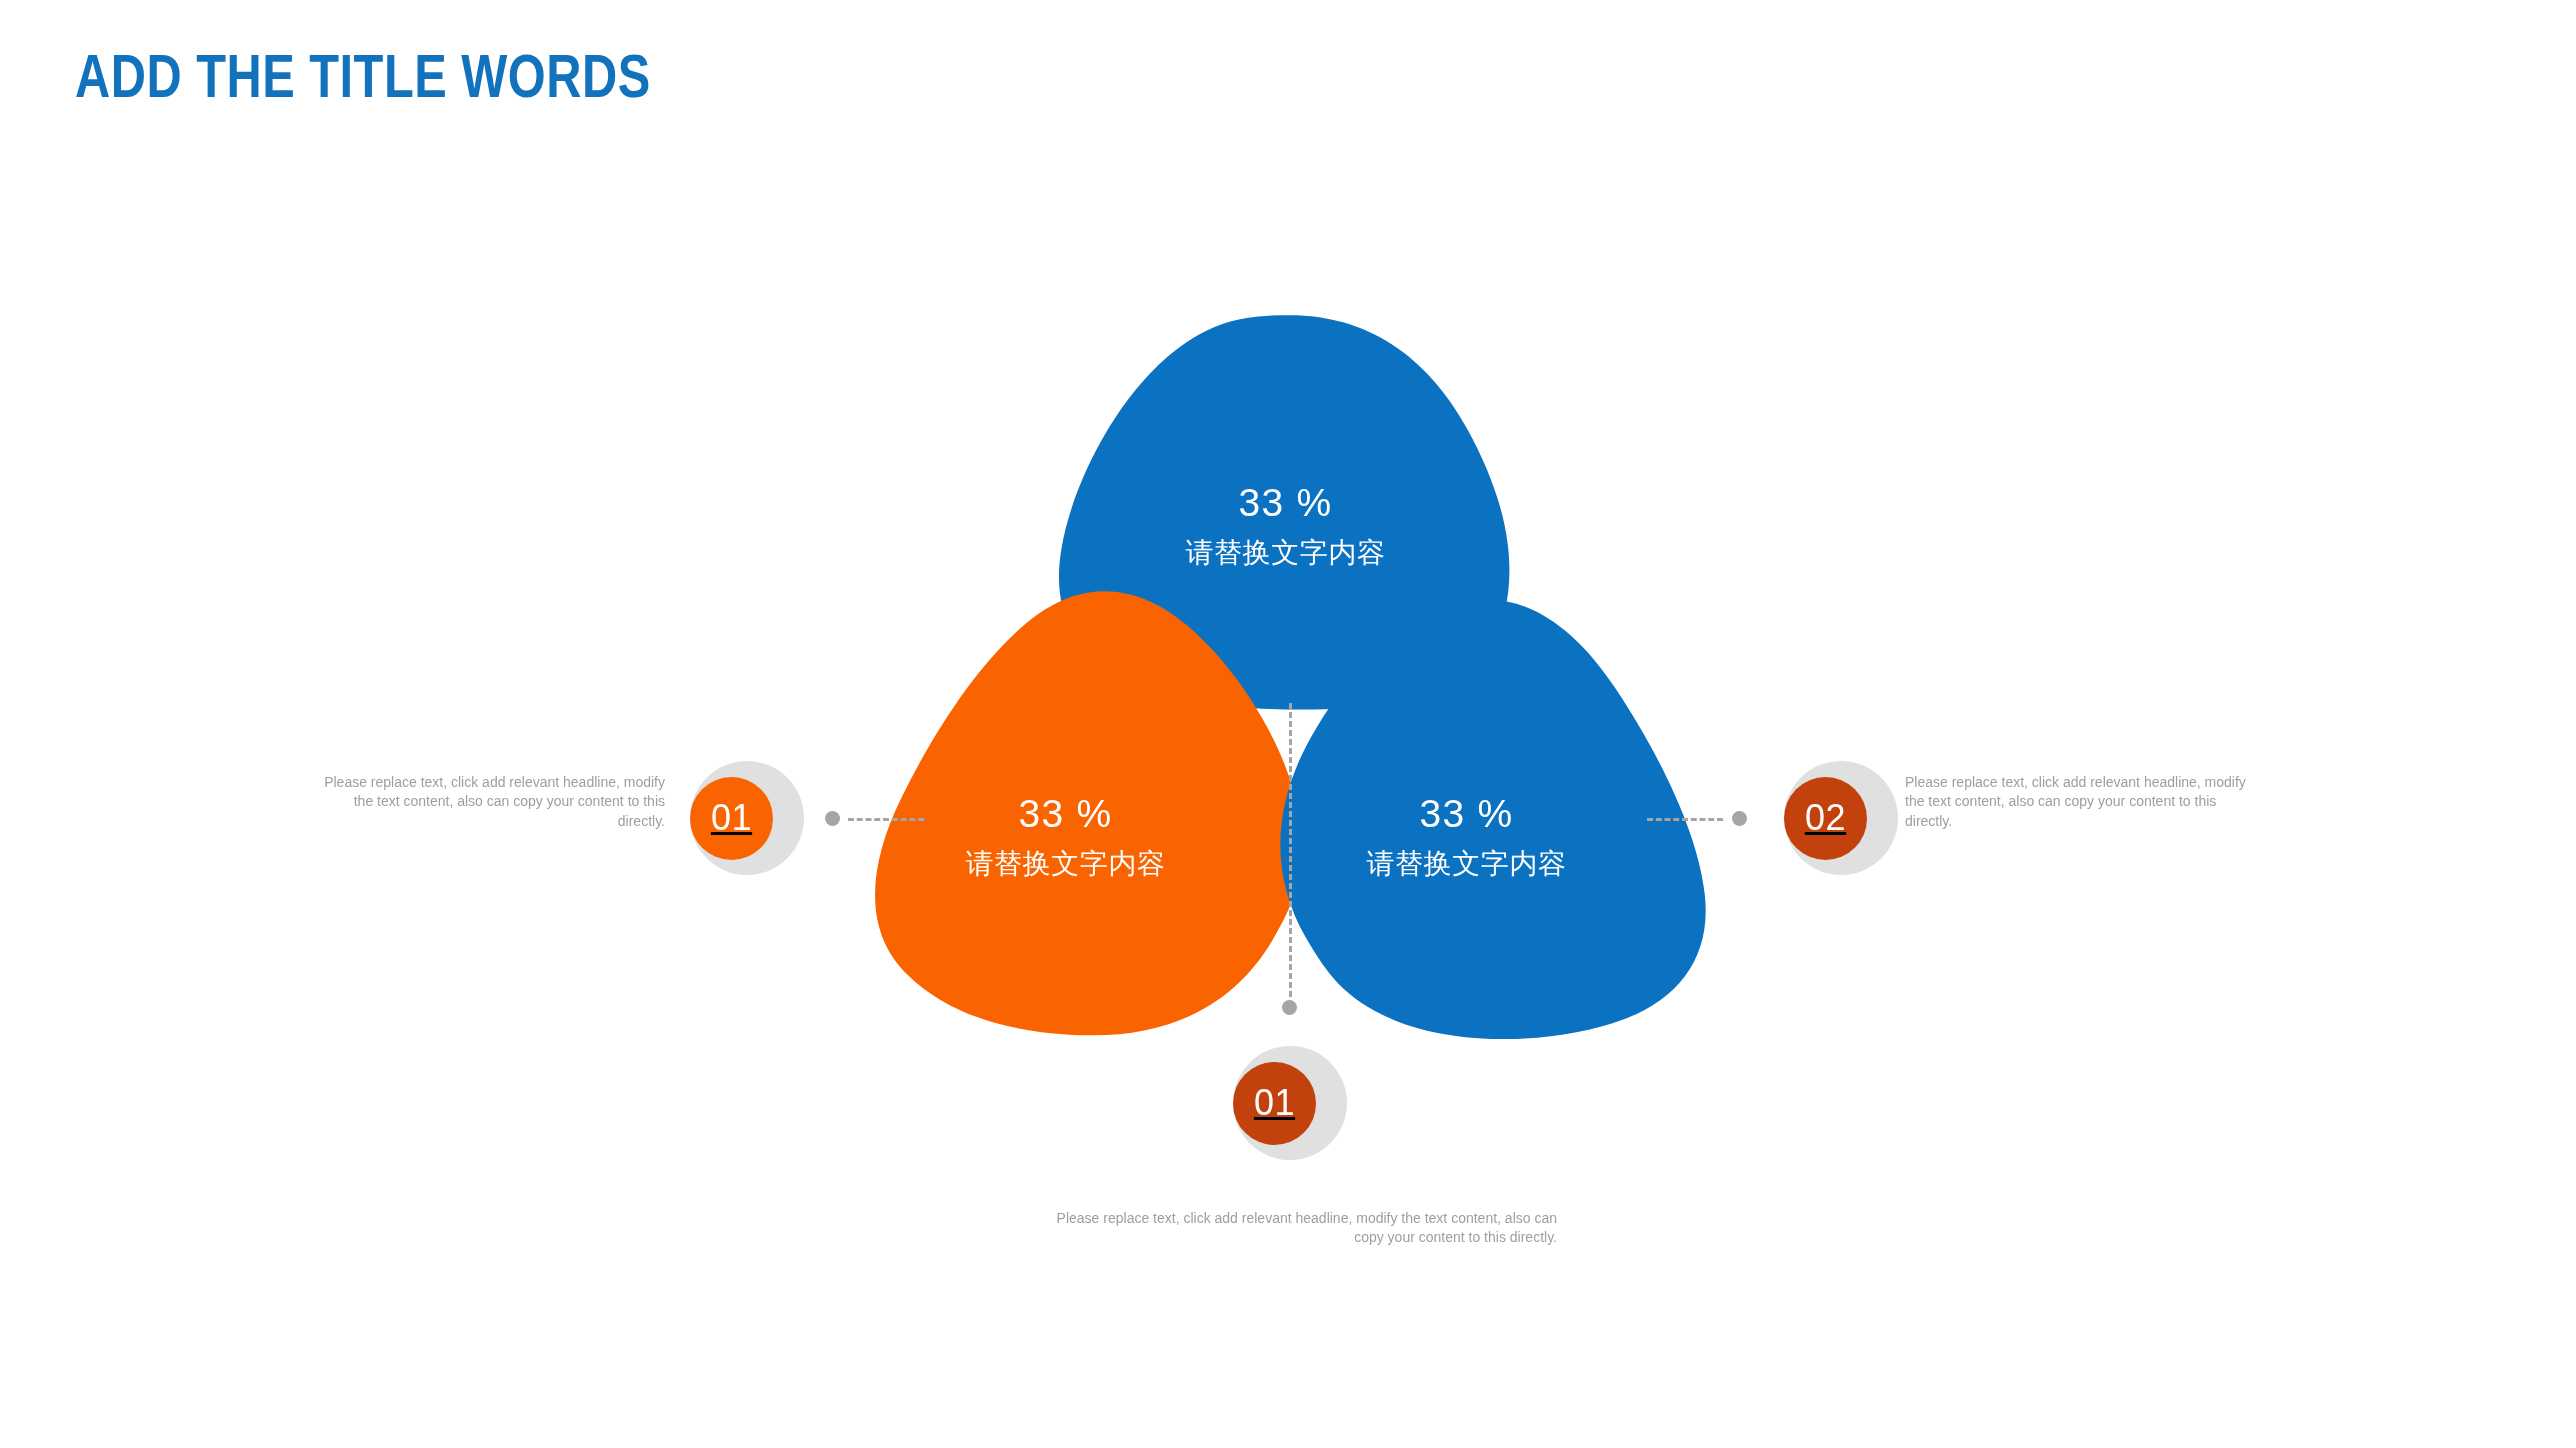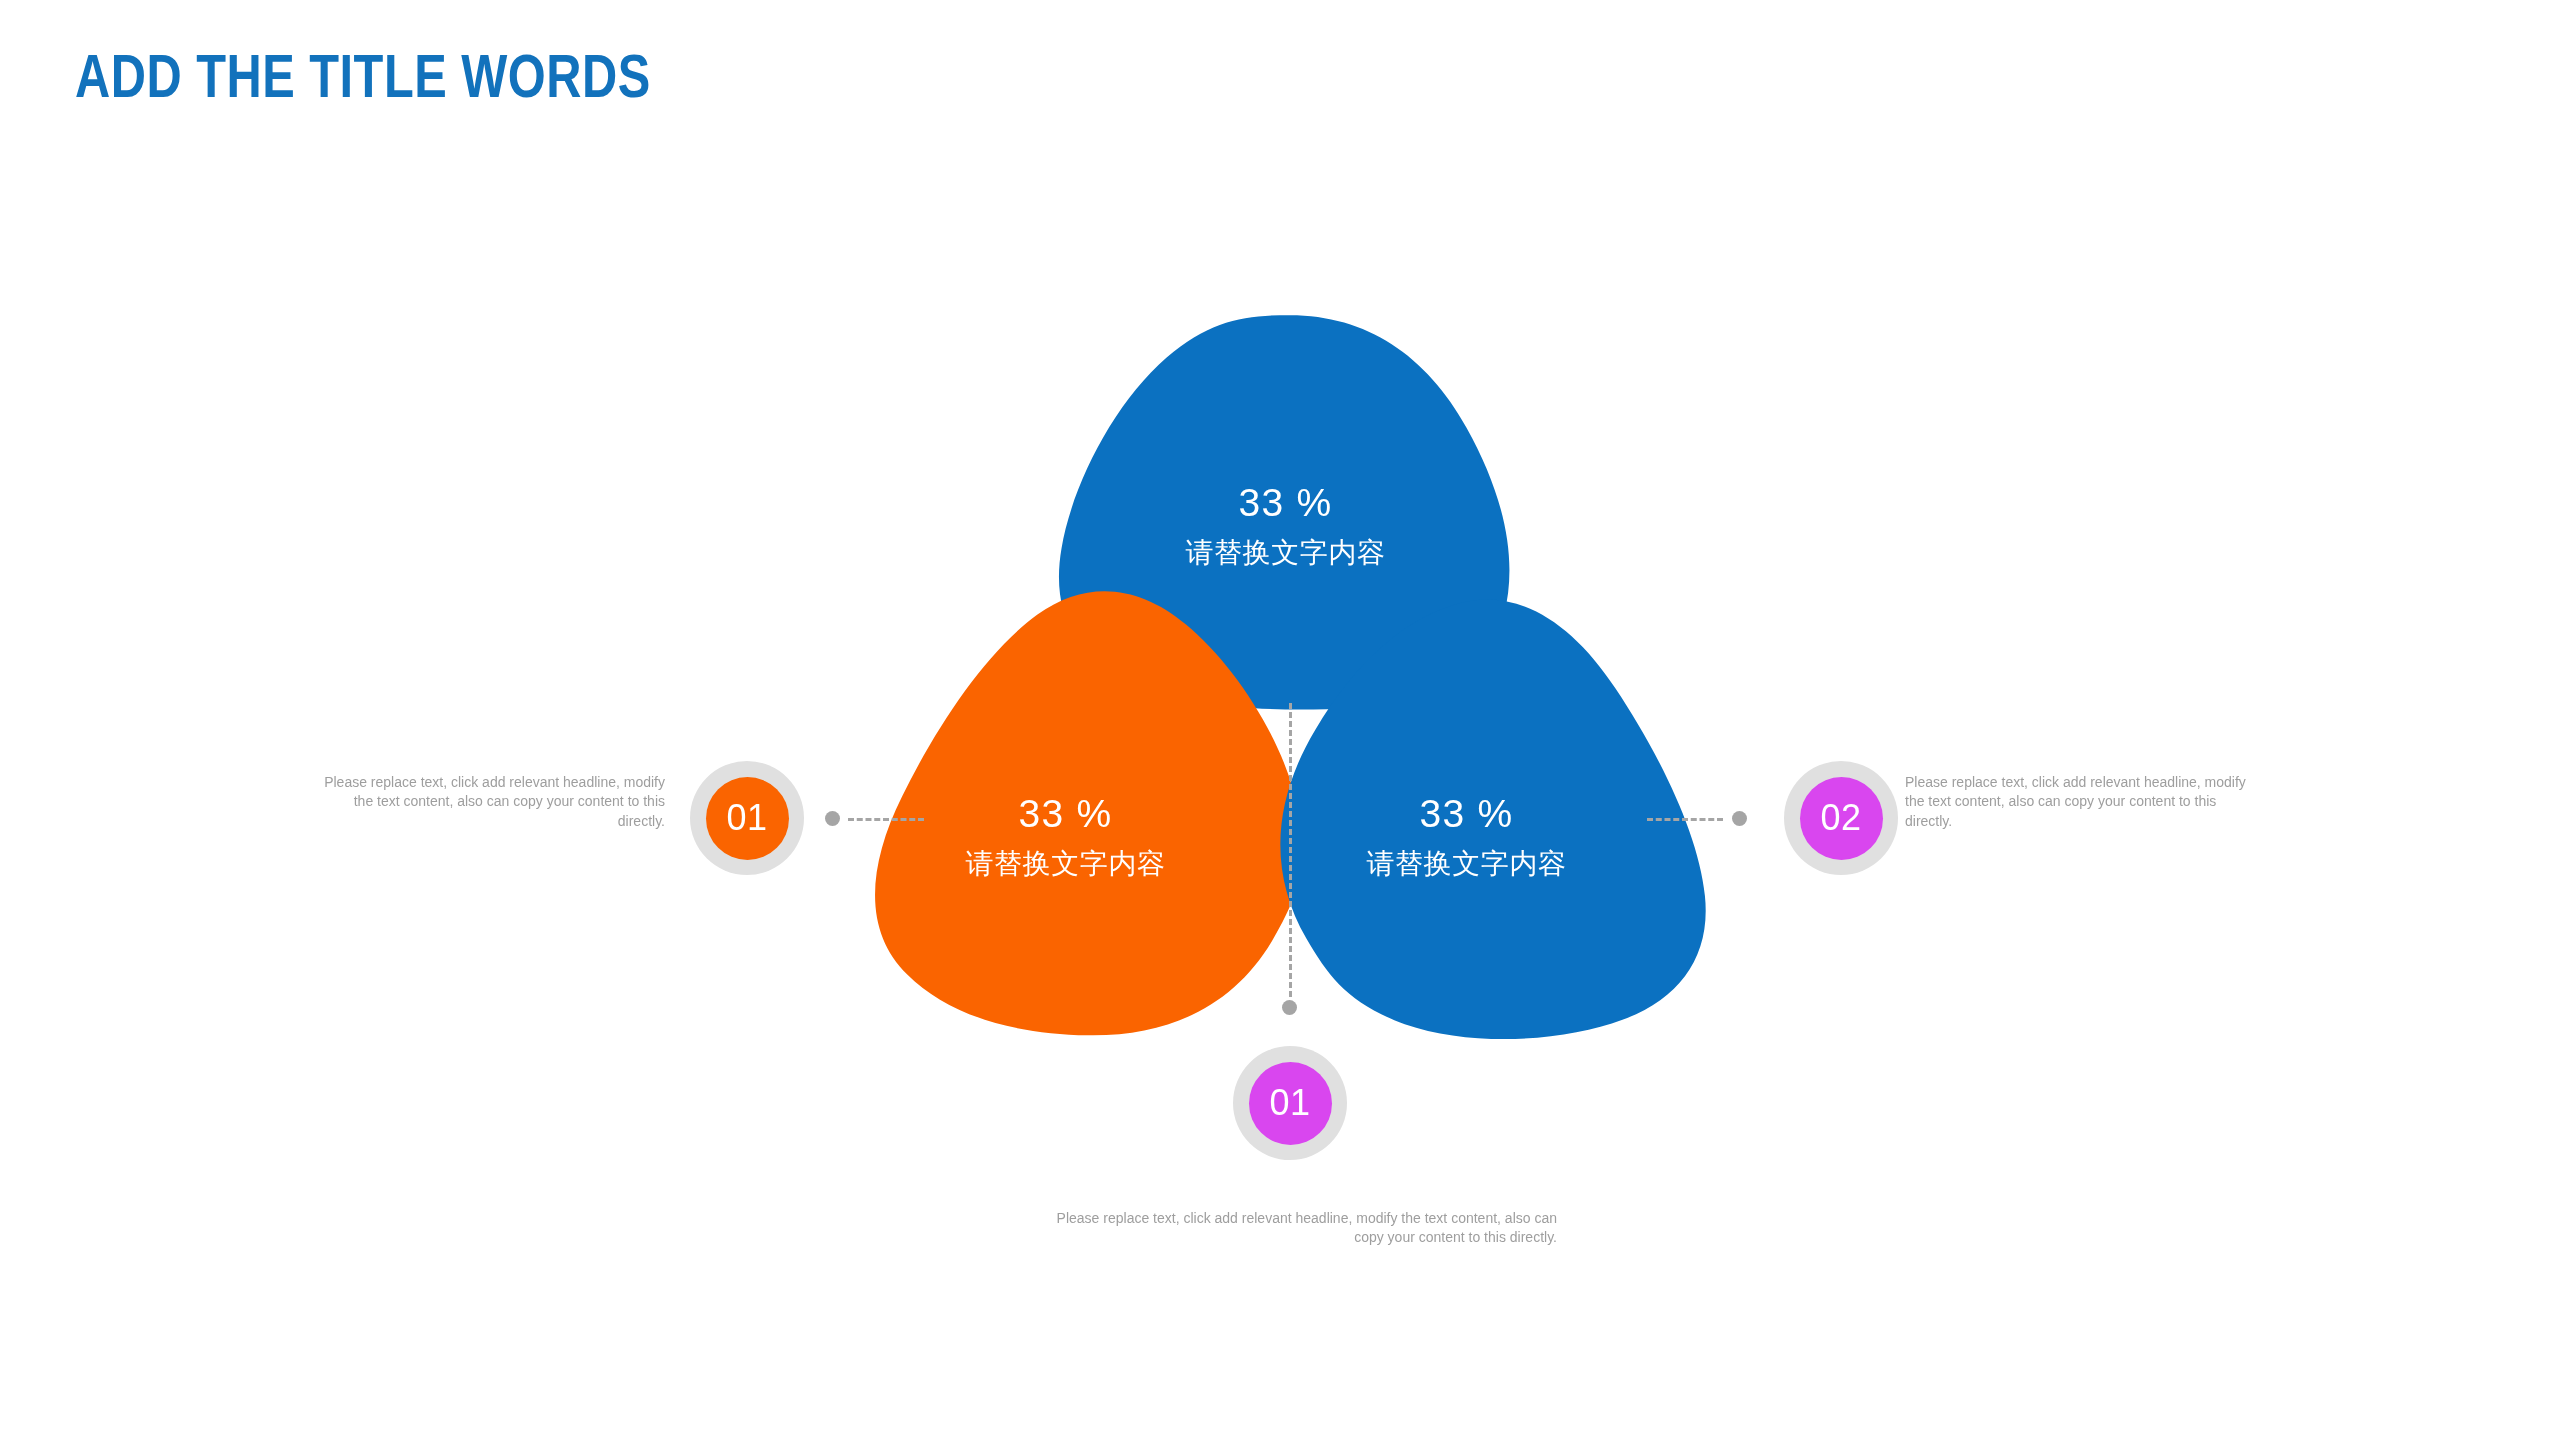--- a/index.html
+++ b/index.html
@@ -77,36 +77,37 @@
 
   
   .badge {
     position: absolute;
     width: 114px;
     height: 114px;
     border-radius: 50%;
     background: #E0E0E0;
     display: flex;
     align-items: center;
-    justify-content: center;
+    justify-content: flex-start;
+    text-decoration: underline;
   }
   .badge-inner {
     width: 83px;
     height: 83px;
     border-radius: 50%;
     display: flex;
     align-items: center;
     justify-content: center;
     color: #ffffff;
     font-size: 36px;
     font-weight: 400;
     letter-spacing: 0.6px;
   }
   .badge-inner.orange { background: #FA6400; }
-  .badge-inner.blue   { background: #d946ef; }
+  .badge-inner.blue   { background: #c2410c; }
 
   #badge-01 { left: 690px; top: 749px; }
   #badge-02 { left: 1784px; top: 749px; }
   #badge-03 { left: 1233px; top: 1034px; }
 
   
   .desc {
     position: absolute;
     color: #9E9E9E;
     font-size: 14px;

